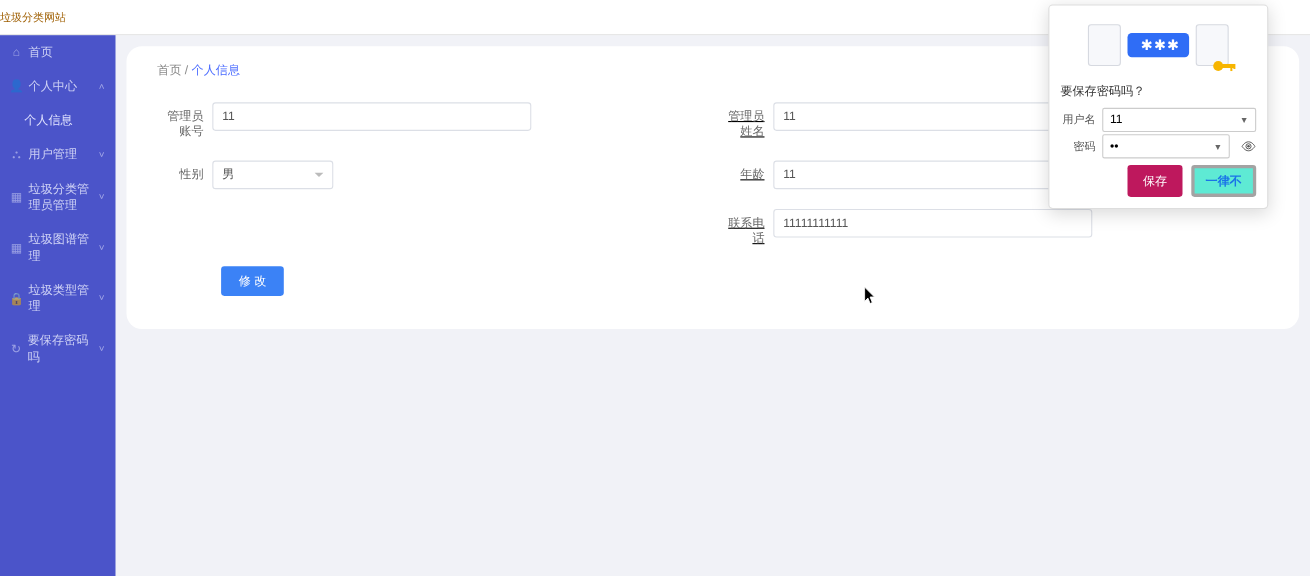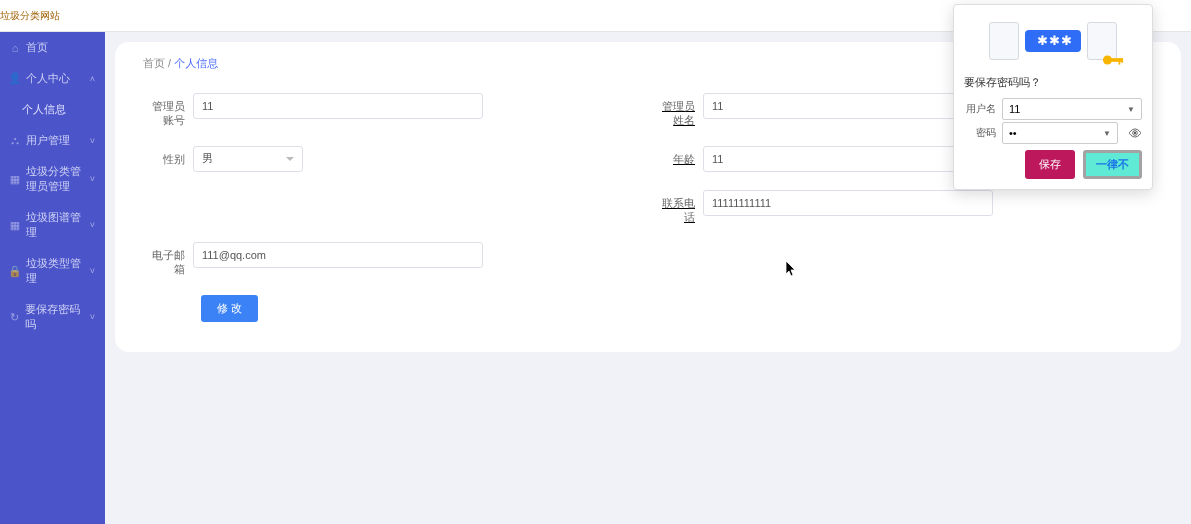--- a/index.html
+++ b/index.html
@@ -133,26 +133,20 @@
     </div>
 
     <div class="form-row">
       <div class="form-col left"></div>
       <div class="form-col right">
         <div class="lbl">联系电话</div>
         <div class="ctrl"><input class="inp" value="11111111111" style=""></div>
       </div>
     </div>
 
-    <div class="form-row">
-      <div class="form-col left">
-        <div class="lbl">电子邮箱</div>
-        <div class="ctrl"><input class="inp" value="111@qq.com" style=""></div>
-      </div>
-    </div>
 
     <button class="btn-submit">修 改</button>
   </div>
 </div>
 
 <div class="pw-popup">
   <div class="pw-illus">
     <div class="illus-card"></div>
     <div class="illus-pill">
       <span class="ast">✱</span>

